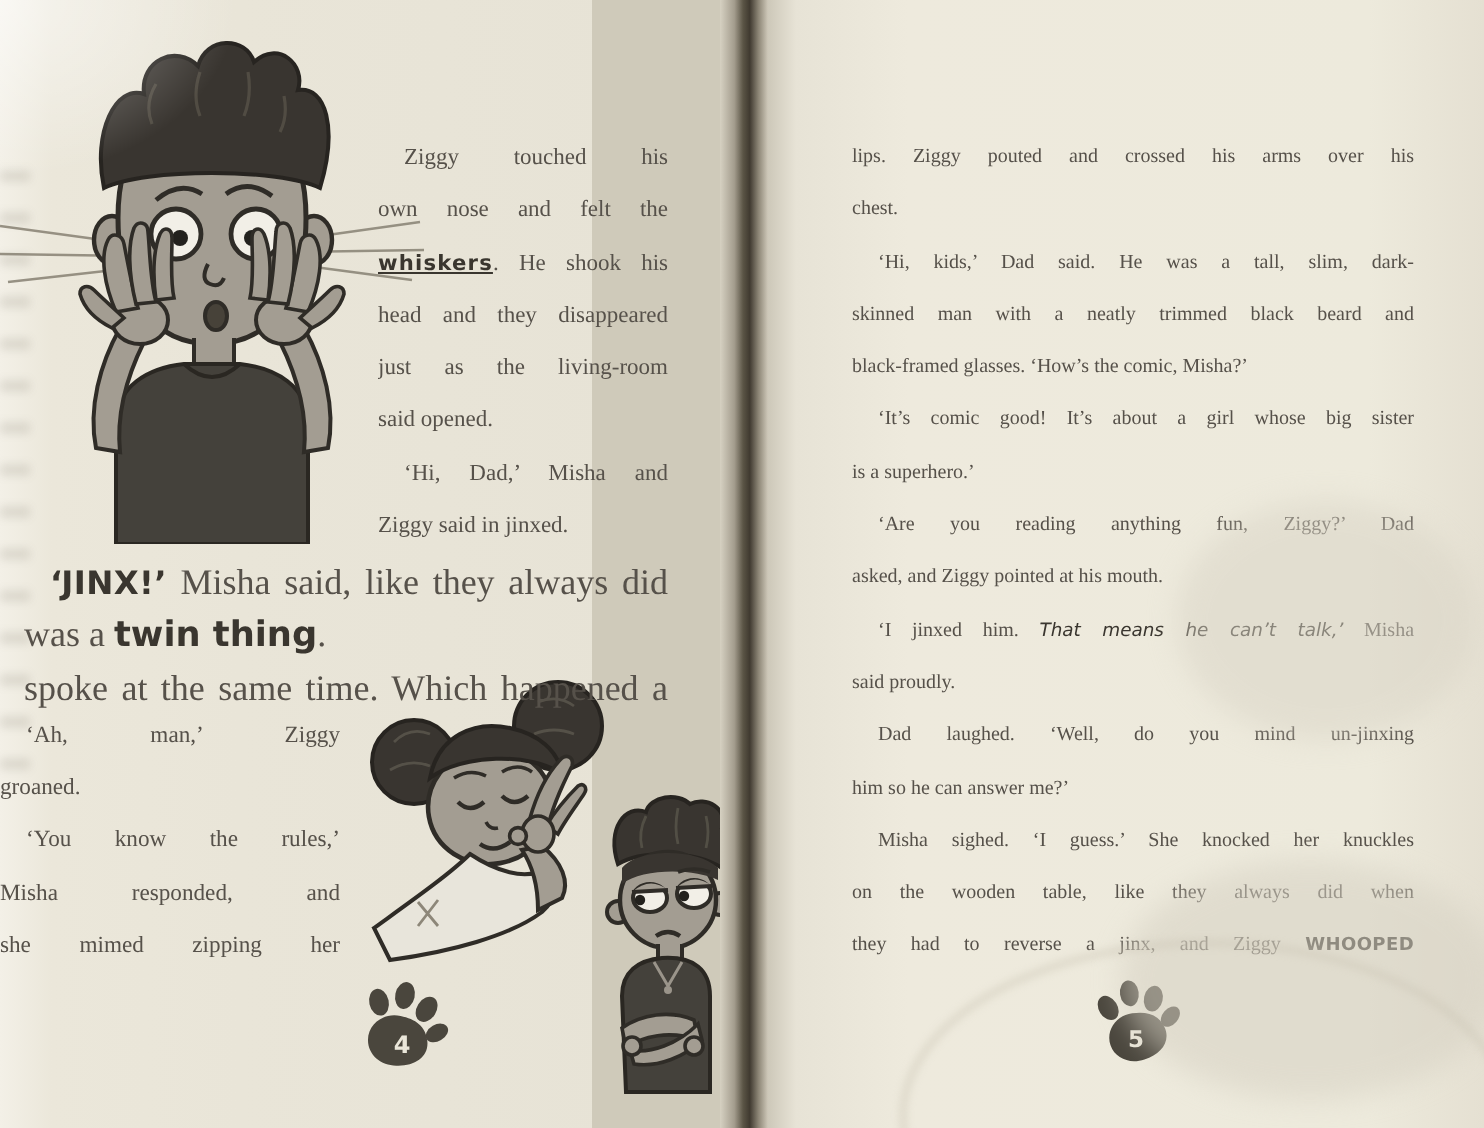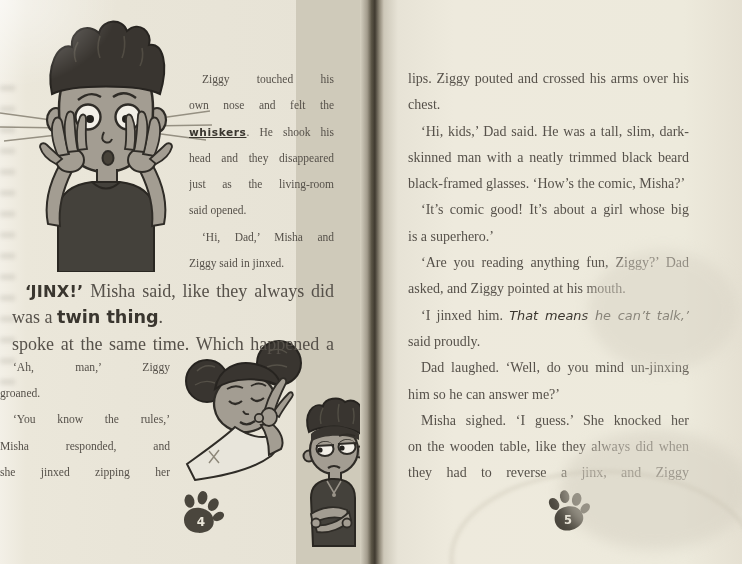--- a/index.html
+++ b/index.html
@@ -24,21 +24,21 @@
   .line{overflow:hidden;}
   .line.just{text-align:justify;text-align-last:justify;}
   .line.ind{text-indent:13px;}
   .para{margin:0;}
   #block-a{left:189px;top:66px;width:145px;font-size:11.5px;}
   #block-a .line{height:26.3px;line-height:26.3px;}
   #block-b{left:12px;top:278px;width:322px;font-size:18px;}
   #block-b .line{height:26.3px;line-height:26.3px;}
   #block-c{left:0;top:355px;width:170px;font-size:11.6px;}
   #block-c .line{height:26.2px;line-height:26.2px;}
-  #block-r{left:24px;top:66px;width:281px;font-size:14px;}
+  #block-r{left:42px;top:66px;width:281px;font-size:10px;}
   #block-r .line{height:26.3px;line-height:26.3px;}
   .seg-marker{font-family:"DejaVu Sans",sans-serif;font-weight:700;font-size:.92em;
               letter-spacing:.6px;color:var(--c-display_ink);text-decoration:underline;}
   .seg-shout{font-family:"DejaVu Sans",sans-serif;font-weight:700;font-size:.9em;
              letter-spacing:.2px;color:var(--c-display_ink);}
   .seg-round{font-family:"DejaVu Sans",sans-serif;font-weight:700;font-size:.98em;
              color:var(--c-display_ink);}
   .seg-hand{font-family:"DejaVu Sans",sans-serif;font-weight:400;font-style:italic;
             font-size:.92em;color:var(--c-display_ink);}
   svg{position:absolute;display:block;}
@@ -174,21 +174,21 @@
         </div>
       </div>
     <div id="block-c" class="tblock">
         <div class="para">
           <div class="line just ind"><span>‘Ah, man,’ Ziggy</span></div>
           <div class="line"><span>groaned.</span></div>
         </div>
         <div class="para">
           <div class="line just ind"><span>‘You know the rules,’</span></div>
           <div class="line just"><span>Misha responded, and</span></div>
-          <div class="line just"><span>she jinxed zipping her</span></div>
+          <div class="line just"><span>she mimed zipping her</span></div>
         </div>
       </div>
 
     <svg style="left:177px;top:487px;" width="48" height="50" viewBox="0 0 64 64">
       <g transform="rotate(12 32 32)" fill="var(--c-paw)">
         <ellipse cx="14" cy="21" rx="6.5" ry="9" transform="rotate(-24 14 21)"></ellipse>
         <ellipse cx="30" cy="13" rx="6.5" ry="9"></ellipse>
         <ellipse cx="46" cy="19" rx="6.5" ry="9" transform="rotate(20 46 19)"></ellipse>
         <ellipse cx="56" cy="33" rx="5.5" ry="8" transform="rotate(48 56 33)"></ellipse>
         <path d="M30,27 C18,27 10,37 12,47 C14,57 24,62 34,60 C46,58 54,50 51,40 C48,30 40,27 30,27 Z"></path>

